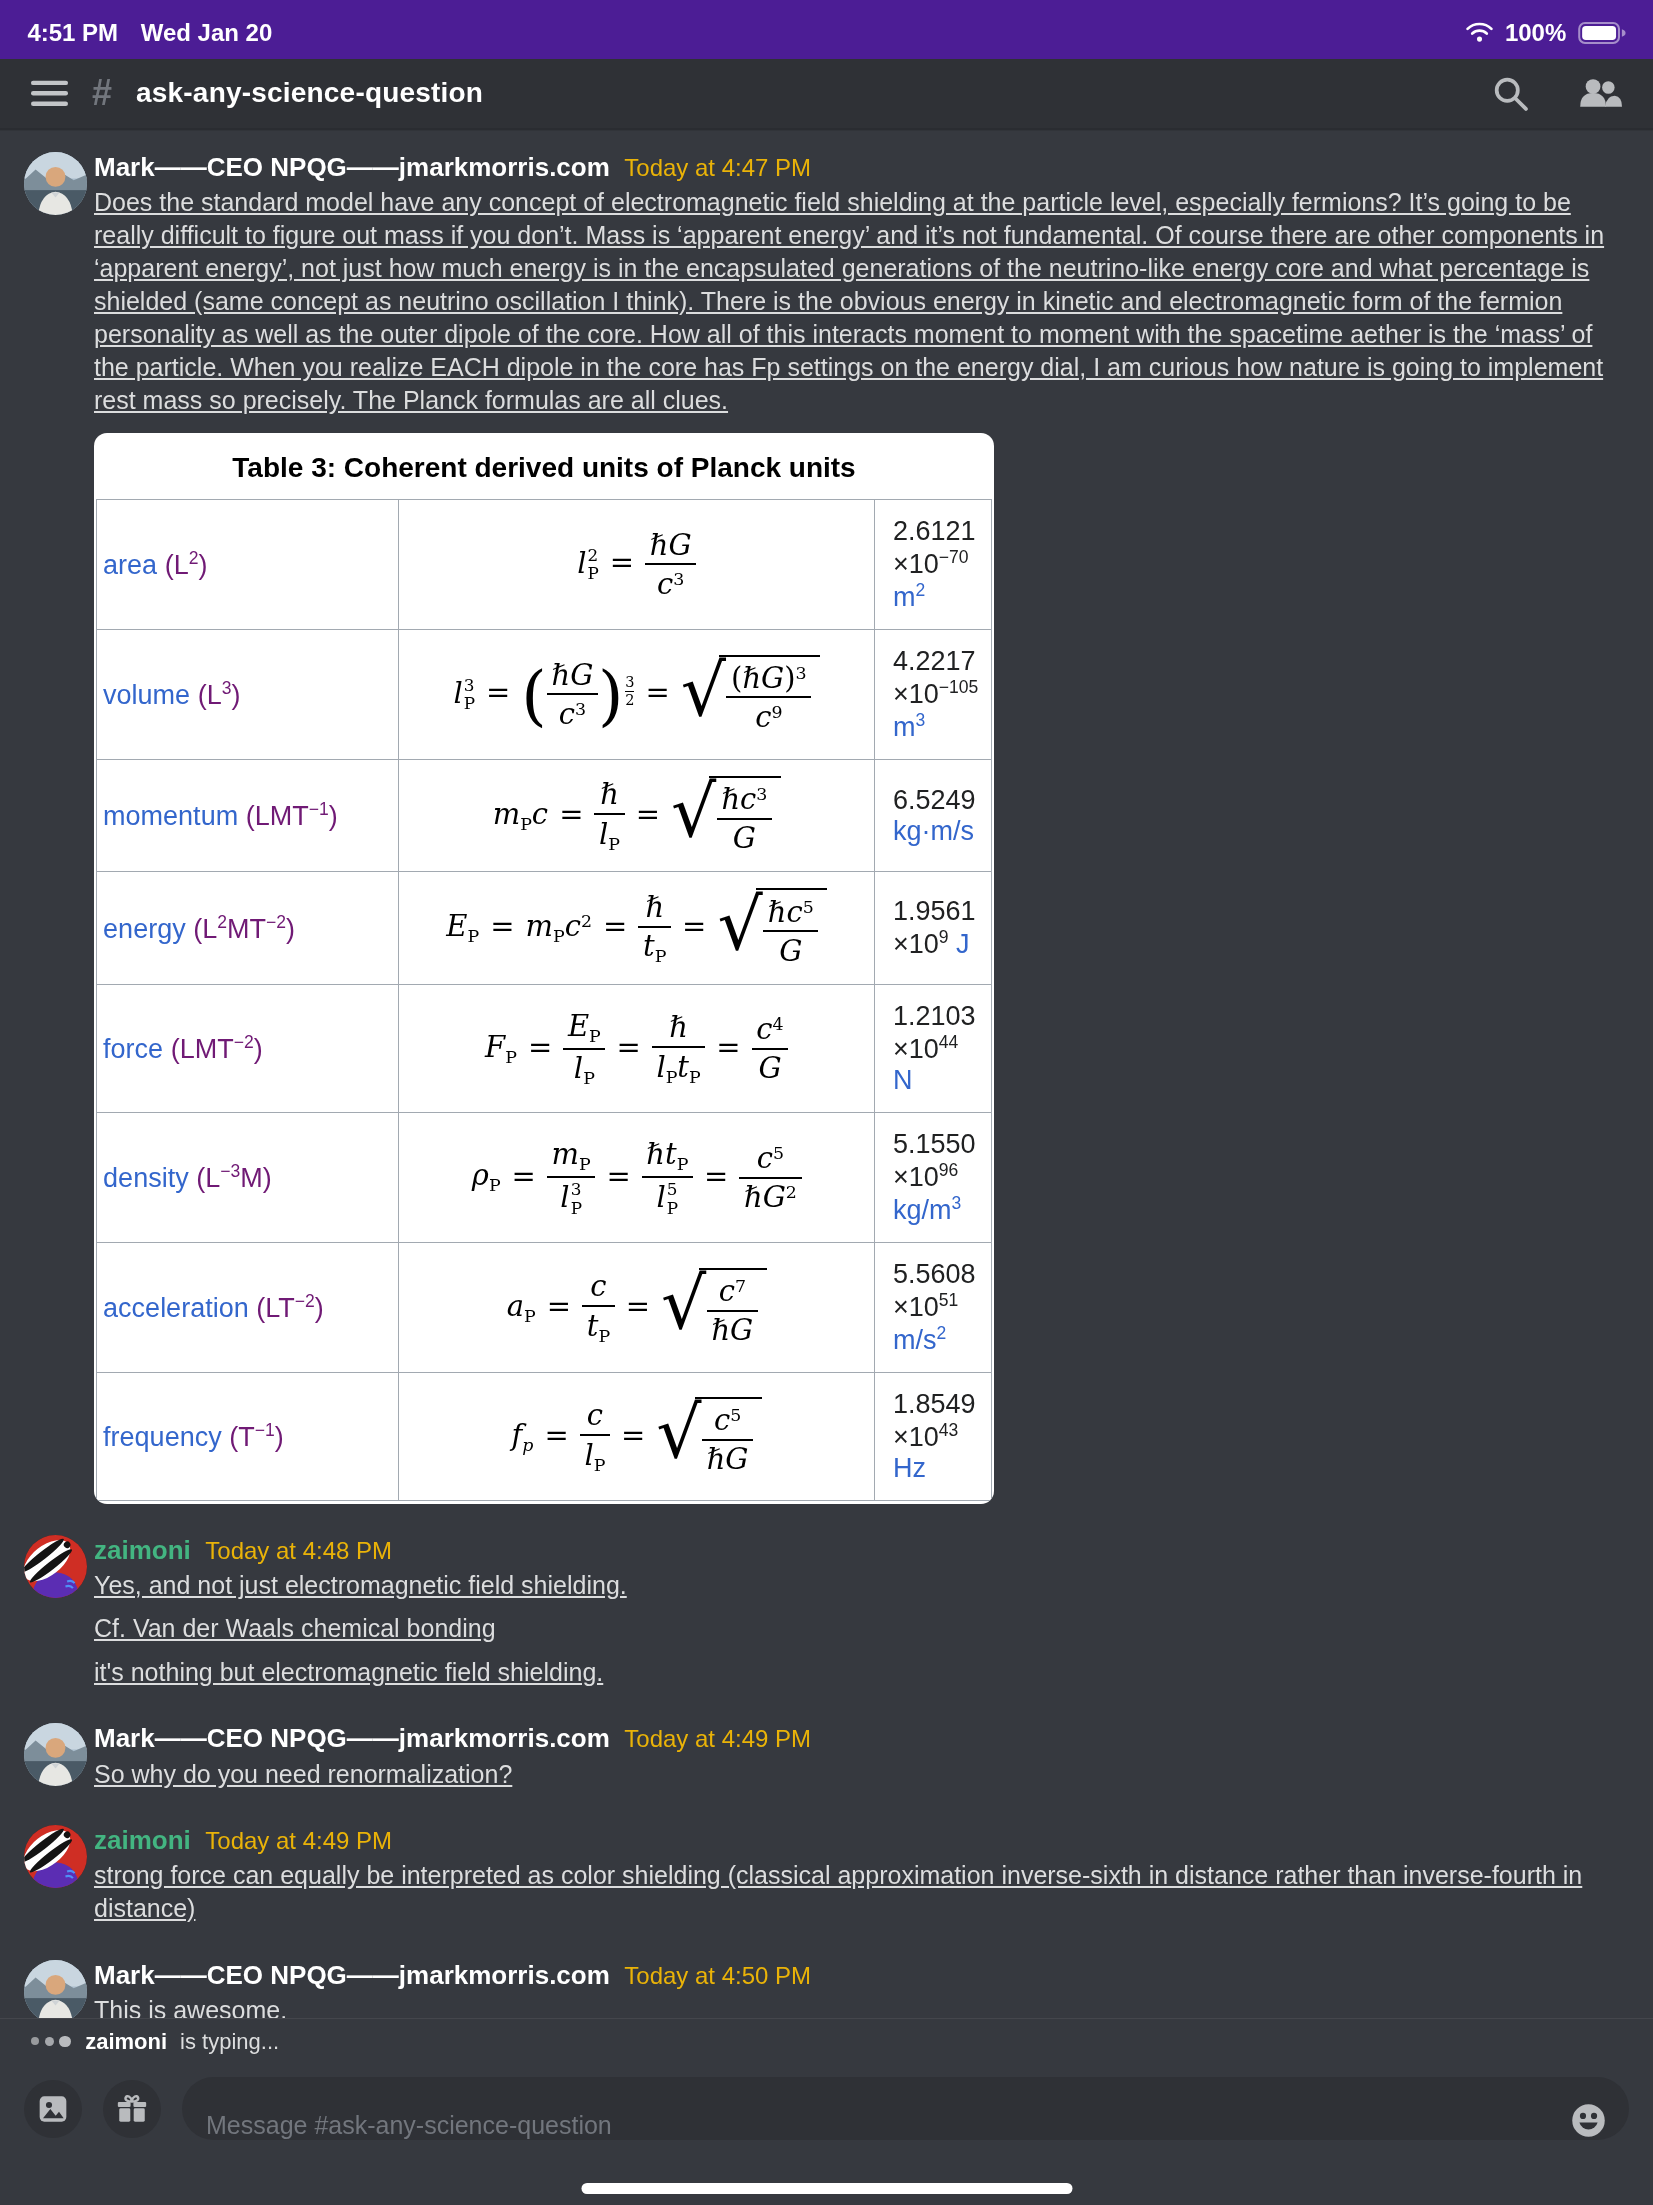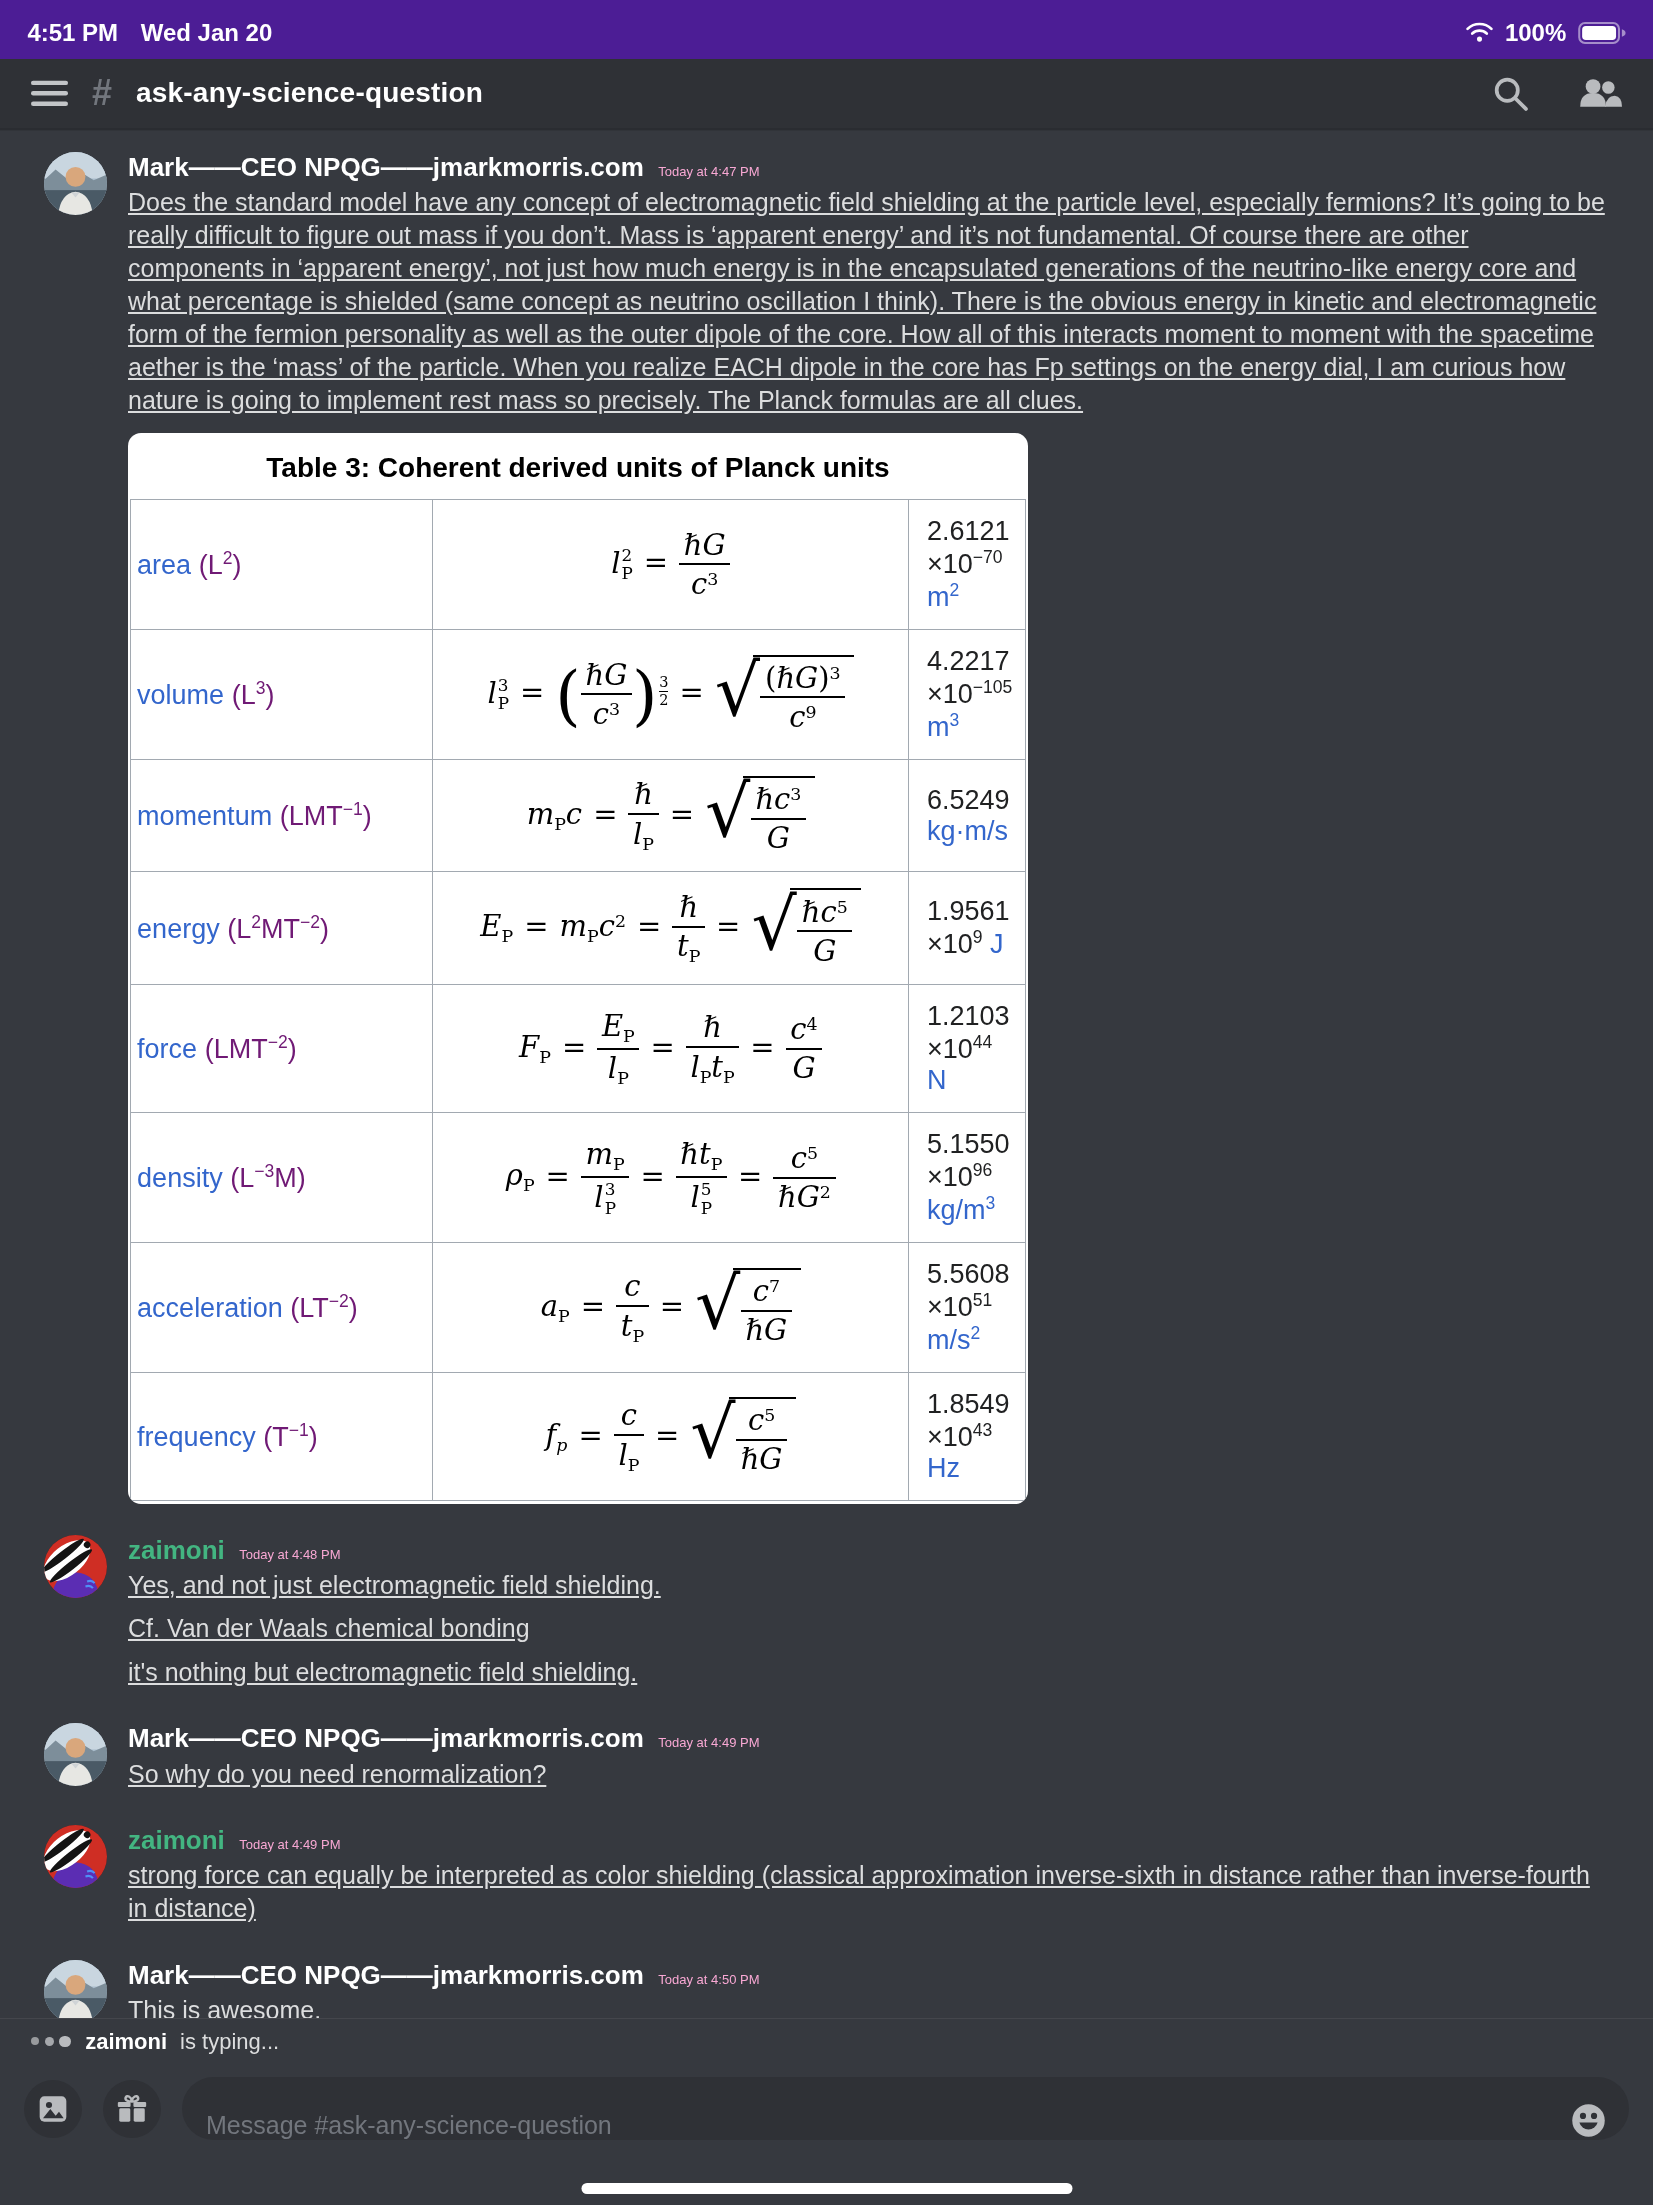--- a/index.html
+++ b/index.html
@@ -17,28 +17,28 @@
   .channel-header{height:69px;background:#2f3136;display:flex;align-items:center;padding:0 31px;gap:24px;
     box-shadow:0 2.4px 0 rgba(0,0,0,0.22);flex:none;z-index:3;}
   .hash{color:#72767d;font-size:36px;font-weight:600;line-height:1;}
   .chan{color:#ffffff;font-size:28px;font-weight:700;letter-spacing:0.2px;}
   .hdr-spacer{flex:1;}
   .hdr-ico{display:flex;align-items:center;justify-content:center;}
   .hdr-ico + .hdr-ico{margin-left:22.6px;}
 
   
   .chat{flex:1;overflow:hidden;padding-top:19.4px;}
-  .msg{display:flex;padding:0 44px;gap:21px;margin-top:24px;}
+  .msg{display:flex;padding:0 24px;gap:7px;margin-top:24px;}
   .msg:first-child{margin-top:4.8px;}
   .avatar{width:63px;height:63px;border-radius:50%;overflow:hidden;flex:none;background:#202225;}
   .avatar svg{display:block;width:100%;height:100%;}
   .m-body{flex:1;min-width:0;}
   .m-head{display:flex;align-items:baseline;gap:14.5px;margin-bottom:3.2px;}
   .m-author{font-size:26px;font-weight:700;color:#fff;}
-  .m-time{font-size:13px;color:#f9a8d4;font-weight:500;}
+  .m-time{font-size:24px;color:#eab308;font-weight:500;}
   .m-text{margin:0 0 10.5px 0;font-size:25px;line-height:33px;color:#dcddde;text-decoration:underline;}
 
   
   .wiki-card{background:#ffffff;border-radius:13px;width:900px;margin:16px 0 6.5px 0;overflow:hidden;
     padding:1.6px 1.6px 3.2px 1.6px;box-sizing:border-box;}
   .w-caption{text-align:center;font-weight:700;font-size:28px;color:#000;padding:18px 6.5px 14.5px 6.5px;}
   table.wikitable{border-collapse:collapse;width:100%;color:#202122;}
   .wikitable th,.wikitable td{border:1.6px solid #a2a9b1;}
   .wikitable th{background:#eaecf0;font-weight:700;font-size:27.4px;padding:21px 8px;text-align:center;color:#202122;}
   .wikitable td{padding:16px 11.3px;}

